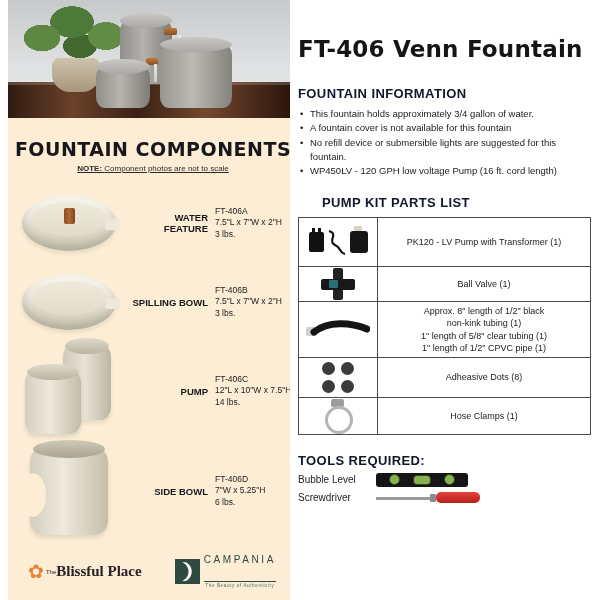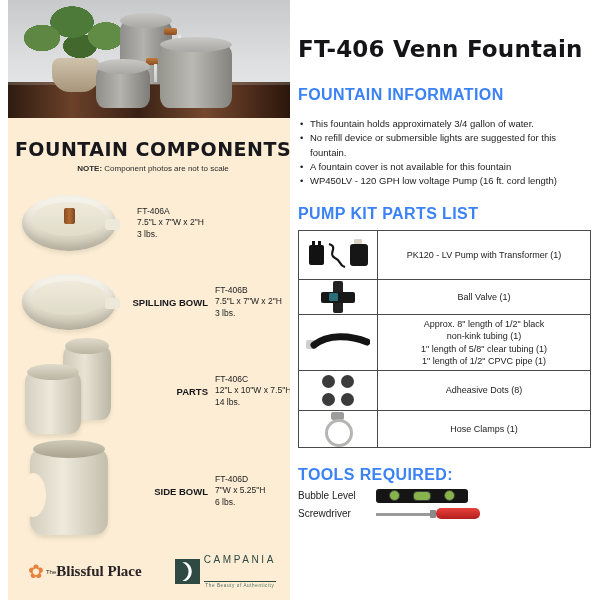--- a/index.html
+++ b/index.html
@@ -33,21 +33,21 @@
         background:linear-gradient(90deg,#8f8e88,#b5b4ae 45%,#7d7c76);}
   .spout{position:absolute;background:linear-gradient(180deg,#c07a3a,#8a4e22);border-radius:2px;}
   .spout-top{left:156px;top:28px;width:13px;height:7px;}
   .spout-mid{left:138px;top:58px;width:12px;height:7px;}
   .water{position:absolute;width:3px;background:linear-gradient(180deg,#eceeee,#cfd4d4);opacity:.9;}
   .water-1{left:170px;top:35px;height:22px;}
   .water-2{left:146px;top:64px;height:18px;}
   
   .comp-head{margin-top:20px;text-align:center;font-family:"DejaVu Sans","Liberation Sans",sans-serif;
         font-weight:700;font-size:19px;letter-spacing:.5px;color:#17171c;}
-  .comp-note{margin-top:4px;text-align:center;font-size:8px;color:#2b2b2b;}
+  .comp-note{margin-top:4px;text-align:center;font-size:8px;color:#2b2b2b;text-decoration:underline;}
   .comp-note b{font-weight:700;}
   .comp-rows{margin-top:10px;}
   .comp-row{display:flex;align-items:center;}
   .row-wf{height:80px;} .row-sb{height:78px;} .row-ba{height:100px;} .row-sd{height:100px;}
   .comp-img{width:122px;display:flex;justify-content:center;align-items:center;flex-shrink:0;}
   .comp-label{width:78px;text-align:right;font-weight:700;font-size:9.5px;color:#17171c;flex-shrink:0;}
   .comp-info{margin-left:7px;font-size:8.5px;line-height:1.3;color:#222;}
   
   .bowl{position:relative;width:94px;height:56px;border-radius:50%;
         background:linear-gradient(180deg,#f4f1e8 15%,#dcd6c5 70%,#cfc8b5);
@@ -80,26 +80,26 @@
   .campania-mark{width:25px;height:25px;flex-shrink:0;}
   .campania-text{margin-left:4px;}
   .campania-name{font-size:10px;letter-spacing:2.6px;color:#2e4a42;border-bottom:1px solid #2e4a42;
         padding-bottom:16px;white-space:nowrap;text-align:right;}
   .campania-tagline{font-size:4.6px;letter-spacing:.6px;color:#4b7460;margin-top:1px;text-align:center;}
   
   .right{position:absolute;left:290px;top:0;width:310px;height:600px;background:#fff;
         box-sizing:border-box;padding:36px 9px 0 8px;}
   .title{font-family:"DejaVu Sans","Liberation Sans",sans-serif;font-weight:700;font-size:23px;
         letter-spacing:.2px;color:#151518;}
-  .sec-head{font-weight:700;font-size:16px;letter-spacing:.4px;color:#3b82f6;}
+  .sec-head{font-weight:700;font-size:13px;letter-spacing:.4px;color:#0f172a;}
   .info-head{margin-top:24px;}
-  .bullets{margin-top:13px;}
+  .bullets{margin-top:6px;}
   .bullet{position:relative;padding-left:12px;font-size:9.5px;line-height:1.5;color:#222;}
   .bullet::before{content:"•";position:absolute;left:2px;top:0;}
-  .pump-head{margin-top:17px;}
+  .pump-head{margin-top:17px;margin-left:24px;}
   table.parts{border-collapse:collapse;margin-top:7px;width:293px;table-layout:fixed;}
   table.parts td{border:1px solid #4a4a4a;}
   td.img-cell{width:76px;text-align:center;vertical-align:middle;}
   td.label-cell{text-align:center;vertical-align:middle;font-size:9px;line-height:1.35;
         color:#222;padding:3px 6px;}
   .multiline{white-space:pre-line;}
   tr.r1{height:49px;} tr.r2{height:33px;} tr.r3{height:52px;} tr.r4{height:35px;}
   tr.r5{height:40px;} tr.r6{height:53px;} tr.r7{height:34px;}
   
   .pumpset{display:flex;align-items:center;justify-content:center;gap:3px;}
@@ -169,20 +169,21 @@
     <div class="comp-rows">
 
       <div class="comp-row row-wf">
         <div class="comp-img">
           <div class="bowl">
             <div class="bowl-inner"></div>
             <div class="bowl-pipe"></div>
             <div class="bowl-spout"></div>
           </div>
         </div>
+        <div class="comp-label">WATER FEATURE</div>
         <div class="comp-info">
           <div>FT-406A</div>
           <div>7.5"L x 7"W x 2"H</div>
           <div>3 lbs.</div>
         </div>
       </div>
 
       <div class="comp-row row-sb">
         <div class="comp-img">
           <div class="bowl">
@@ -198,21 +199,21 @@
         </div>
       </div>
 
       <div class="comp-row row-ba">
         <div class="comp-img">
           <div class="basin">
             <div class="b-back"></div>
             <div class="b-front"></div>
           </div>
         </div>
-        <div class="comp-label">PARTS</div>
+        <div class="comp-label">PUMP</div>
         <div class="comp-info">
           <div>FT-406C</div>
           <div>12"L x 10"W x 7.5"H</div>
           <div>14 lbs.</div>
         </div>
       </div>
 
       <div class="comp-row row-sd">
         <div class="comp-img">
           <div class="sidebowl">
@@ -249,22 +250,22 @@
 
   </div>
 
   <div class="right">
 
     <div class="title">FT-406 Venn Fountain</div>
 
     <div class="sec-head info-head">FOUNTAIN INFORMATION</div>
     <div class="bullets">
       <div class="bullet">This fountain holds approximately 3/4 gallon of water.</div>
+      <div class="bullet">A fountain cover is not available for this fountain</div>
       <div class="bullet">No refill device or submersible lights are suggested for this fountain.</div>
-      <div class="bullet">A fountain cover is not available for this fountain</div>
       <div class="bullet">WP450LV - 120 GPH low voltage Pump (16 ft. cord length)</div>
     </div>
 
     <div class="sec-head pump-head">PUMP KIT PARTS LIST</div>
 
     <table class="parts">
       <tbody>
         <tr class="r1">
           <td class="img-cell">
             <div class="pumpset">

